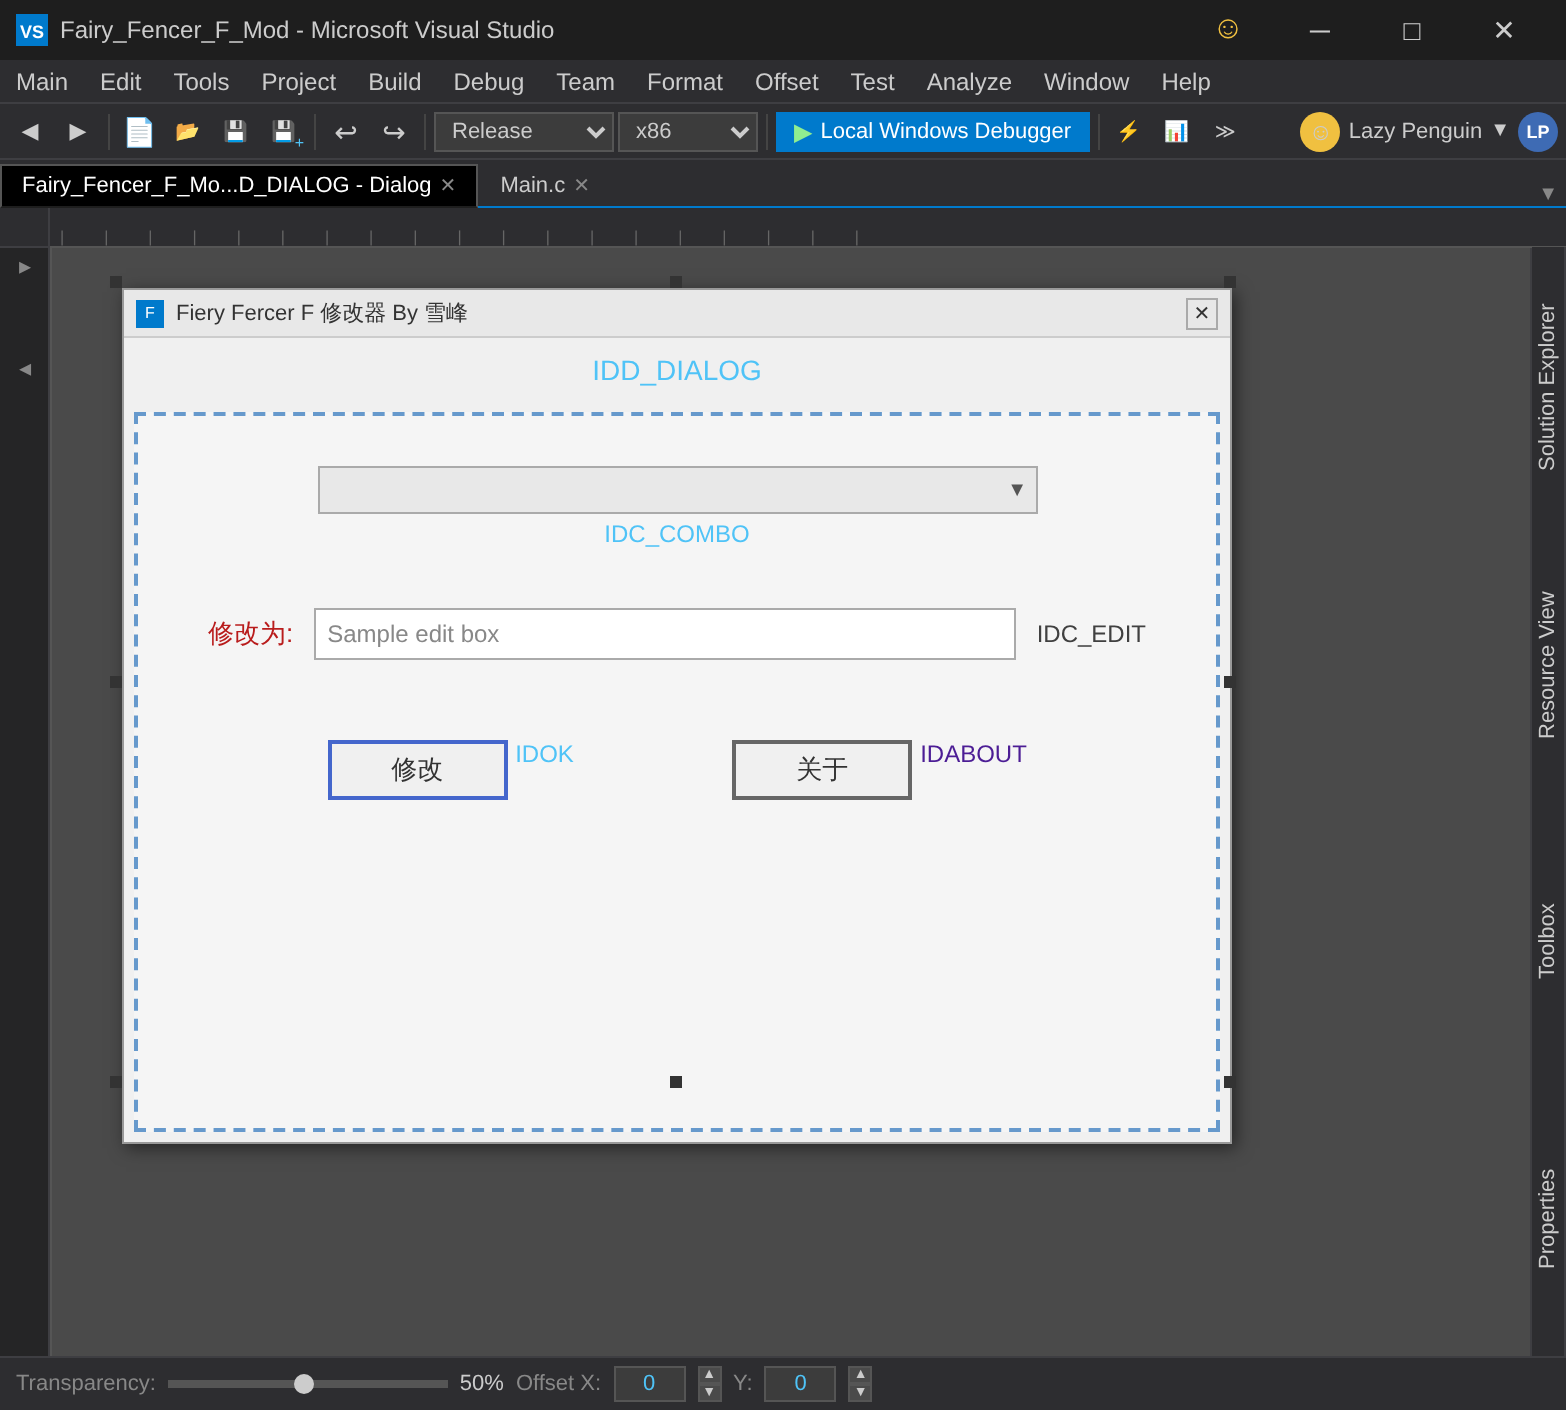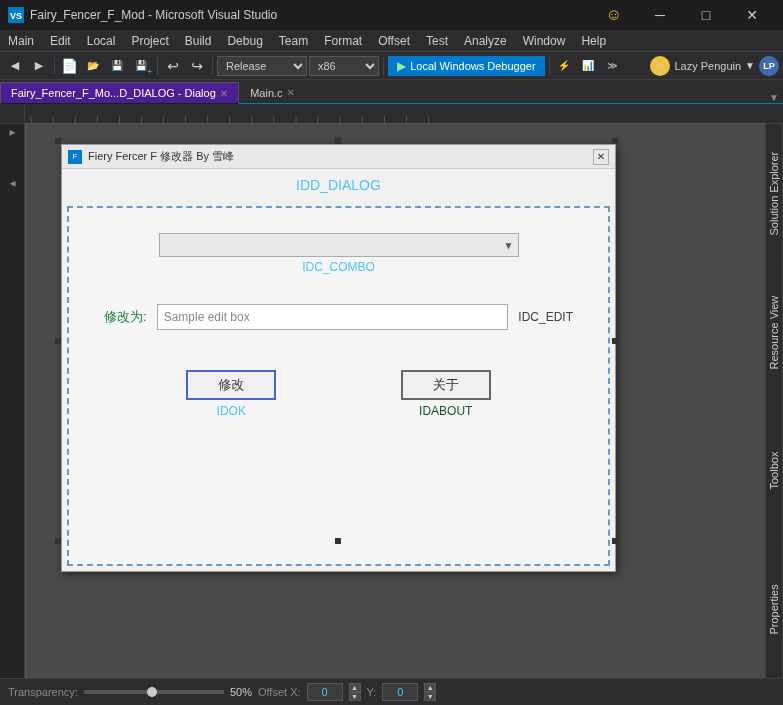--- a/index.html
+++ b/index.html
@@ -25,52 +25,52 @@
     .toolbar-combo-wide { width: 90px; }
     .toolbar-combo-arch { width: 70px; }
     .toolbar-debug-btn { display: flex; align-items: center; gap: 4px; background: #007acc; border: 1px solid #007acc; color: white; height: 20px; padding: 0 8px; font-size: 11px; cursor: pointer; }
     .toolbar-debug-triangle { color: #90ee90; font-size: 12px; }
     .toolbar-user { display: flex; align-items: center; gap: 4px; margin-left: auto; color: #ccc; font-size: 11px; }
     .user-avatar { width: 20px; height: 20px; background: #f0c040; border-radius: 50%; display: flex; align-items: center; justify-content: center; font-size: 12px; }
 
     
     .tab-bar { background: #2d2d30; height: 24px; display: flex; align-items: flex-end; border-bottom: 1px solid #007acc; }
     .tab { height: 22px; display: flex; align-items: center; padding: 0 10px; font-size: 11px; color: #ccc; cursor: pointer; border: 1px solid transparent; border-bottom: none; gap: 4px; }
-    .tab.active { background: #4c1d95; border-color: #555; border-bottom: 1px solid #1e1e1e; color: #fff; margin-bottom: -1px; }
+    .tab.active { background: #000000; border-color: #555; border-bottom: 1px solid #1e1e1e; color: #fff; margin-bottom: -1px; }
     .tab-close { font-size: 10px; color: #888; cursor: pointer; }
 
     
     .vs-dialog { position: absolute; top: 20px; left: 35px; width: 555px; background: #f0f0f0; border: 1px solid #999; box-shadow: 2px 2px 8px rgba(0,0,0,0.5); }
     .vs-dialog-titlebar { background: #e8e8e8; height: 24px; display: flex; align-items: center; justify-content: space-between; padding: 0 6px; border-bottom: 1px solid #ccc; }
     .vs-dialog-title-left { display: flex; align-items: center; gap: 6px; font-size: 11px; color: #333; }
     .vs-dialog-icon { width: 14px; height: 14px; background: #007acc; display: flex; align-items: center; justify-content: center; font-size: 8px; color: white; }
     .vs-dialog-close { width: 16px; height: 16px; background: #e8e8e8; border: 1px solid #aaa; display: flex; align-items: center; justify-content: center; font-size: 10px; cursor: pointer; color: #333; }
     .dialog-caption { color: #4fc3f7; font-size: 14px; text-align: center; padding: 8px; font-weight: normal; }
 
     
     .dialog-inner { margin: 5px; border: 2px dashed #6699cc; padding: 15px; background: #f5f5f5; min-height: 360px; position: relative; }
 
     
     .dialog-combo { width: 360px; height: 24px; background: #e8e8e8; border: 1px solid #aaa; display: flex; align-items: center; justify-content: flex-end; padding-right: 4px; margin: 10px auto 0 auto; cursor: pointer; }
     .combo-arrow { font-size: 10px; color: #555; }
     .idc-combo-label { color: #4fc3f7; font-size: 12px; text-align: center; margin-top: 3px; }
 
     
     .dialog-edit-row { display: flex; align-items: center; margin: 30px 20px 0 20px; gap: 10px; }
-    .dialog-edit-label { color: #15803d; font-size: 13px; white-space: nowrap; }
+    .dialog-edit-label { color: #b91c1c; font-size: 13px; white-space: nowrap; }
     .dialog-edit-box { flex: 1; height: 26px; background: white; border: 1px solid #aaa; padding: 2px 6px; font-size: 12px; color: #333; display: flex; align-items: center; }
     .idc-edit-label { color: #404040; font-size: 12px; margin-left: auto; white-space: nowrap; }
 
     
     .dialog-buttons { display: flex; justify-content: space-around; margin-top: 40px; padding: 0 40px; }
-    .dialog-btn-group { display: flex; flex-direction: column; align-items: center; gap: 4px; }
+    .dialog-btn-group { display: flex; flex-direction: row; gap: 4px; }
     .dialog-btn { height: 30px; width: 90px; background: #f0f0f0; border: 2px solid #666; display: flex; align-items: center; justify-content: center; font-size: 13px; color: #333; cursor: pointer; }
     .dialog-btn.default-btn { border-color: #4466cc; border-width: 2px; }
     .idok-label { color: #4fc3f7; font-size: 12px; }
-    .idabout-label { color: #14532d; font-size: 12px; }
+    .idabout-label { color: #4c1d95; font-size: 12px; }
     .side-tab { writing-mode: vertical-rl; transform: rotate(180deg); font-size: 11px; color: #ccc; padding: 8px 2px; cursor: pointer; background: #2d2d30; border-left: 1px solid #3e3e42; text-align: center; flex: 1; display: flex; align-items: center; justify-content: center; }
 
     
     .bottom-area { background: #2d2d30; border-top: 1px solid #3e3e42; }
     .mockup-bar { height: 22px; display: flex; align-items: center; padding: 0 8px; gap: 6px; border-bottom: 1px solid #3e3e42; }
     .mockup-checkbox { width: 12px; height: 12px; border: 1px solid #888; background: #3c3c3c; cursor: pointer; }
     .mockup-label { font-size: 11px; color: #ccc; }
     .mockup-input { flex: 1; height: 16px; background: #3c3c3c; border: 1px solid #555; }
     .mockup-browse { width: 26px; height: 16px; background: #4a4a4a; border: 1px solid #666; display: flex; align-items: center; justify-content: center; font-size: 10px; color: #ccc; cursor: pointer; }
 
@@ -105,21 +105,21 @@
     <div class="title-bar-btn" style="color:#f0c040; font-size:16px;">☺</div>
     <div class="title-bar-btn">─</div>
     <div class="title-bar-btn">□</div>
     <div class="title-bar-btn close">✕</div>
   </div>
 </div>
 
 <div class="menu-bar">
   <div class="menu-item">Main</div>
   <div class="menu-item">Edit</div>
-  <div class="menu-item">Local</div>
+  <div class="menu-item">Tools</div>
   <div class="menu-item">Project</div>
   <div class="menu-item">Build</div>
   <div class="menu-item">Debug</div>
   <div class="menu-item">Team</div>
   <div class="menu-item">Format</div>
   <div class="menu-item">Offset</div>
   <div class="menu-item">Test</div>
   <div class="menu-item">Analyze</div>
   <div class="menu-item">Window</div>
   <div class="menu-item">Help</div>

